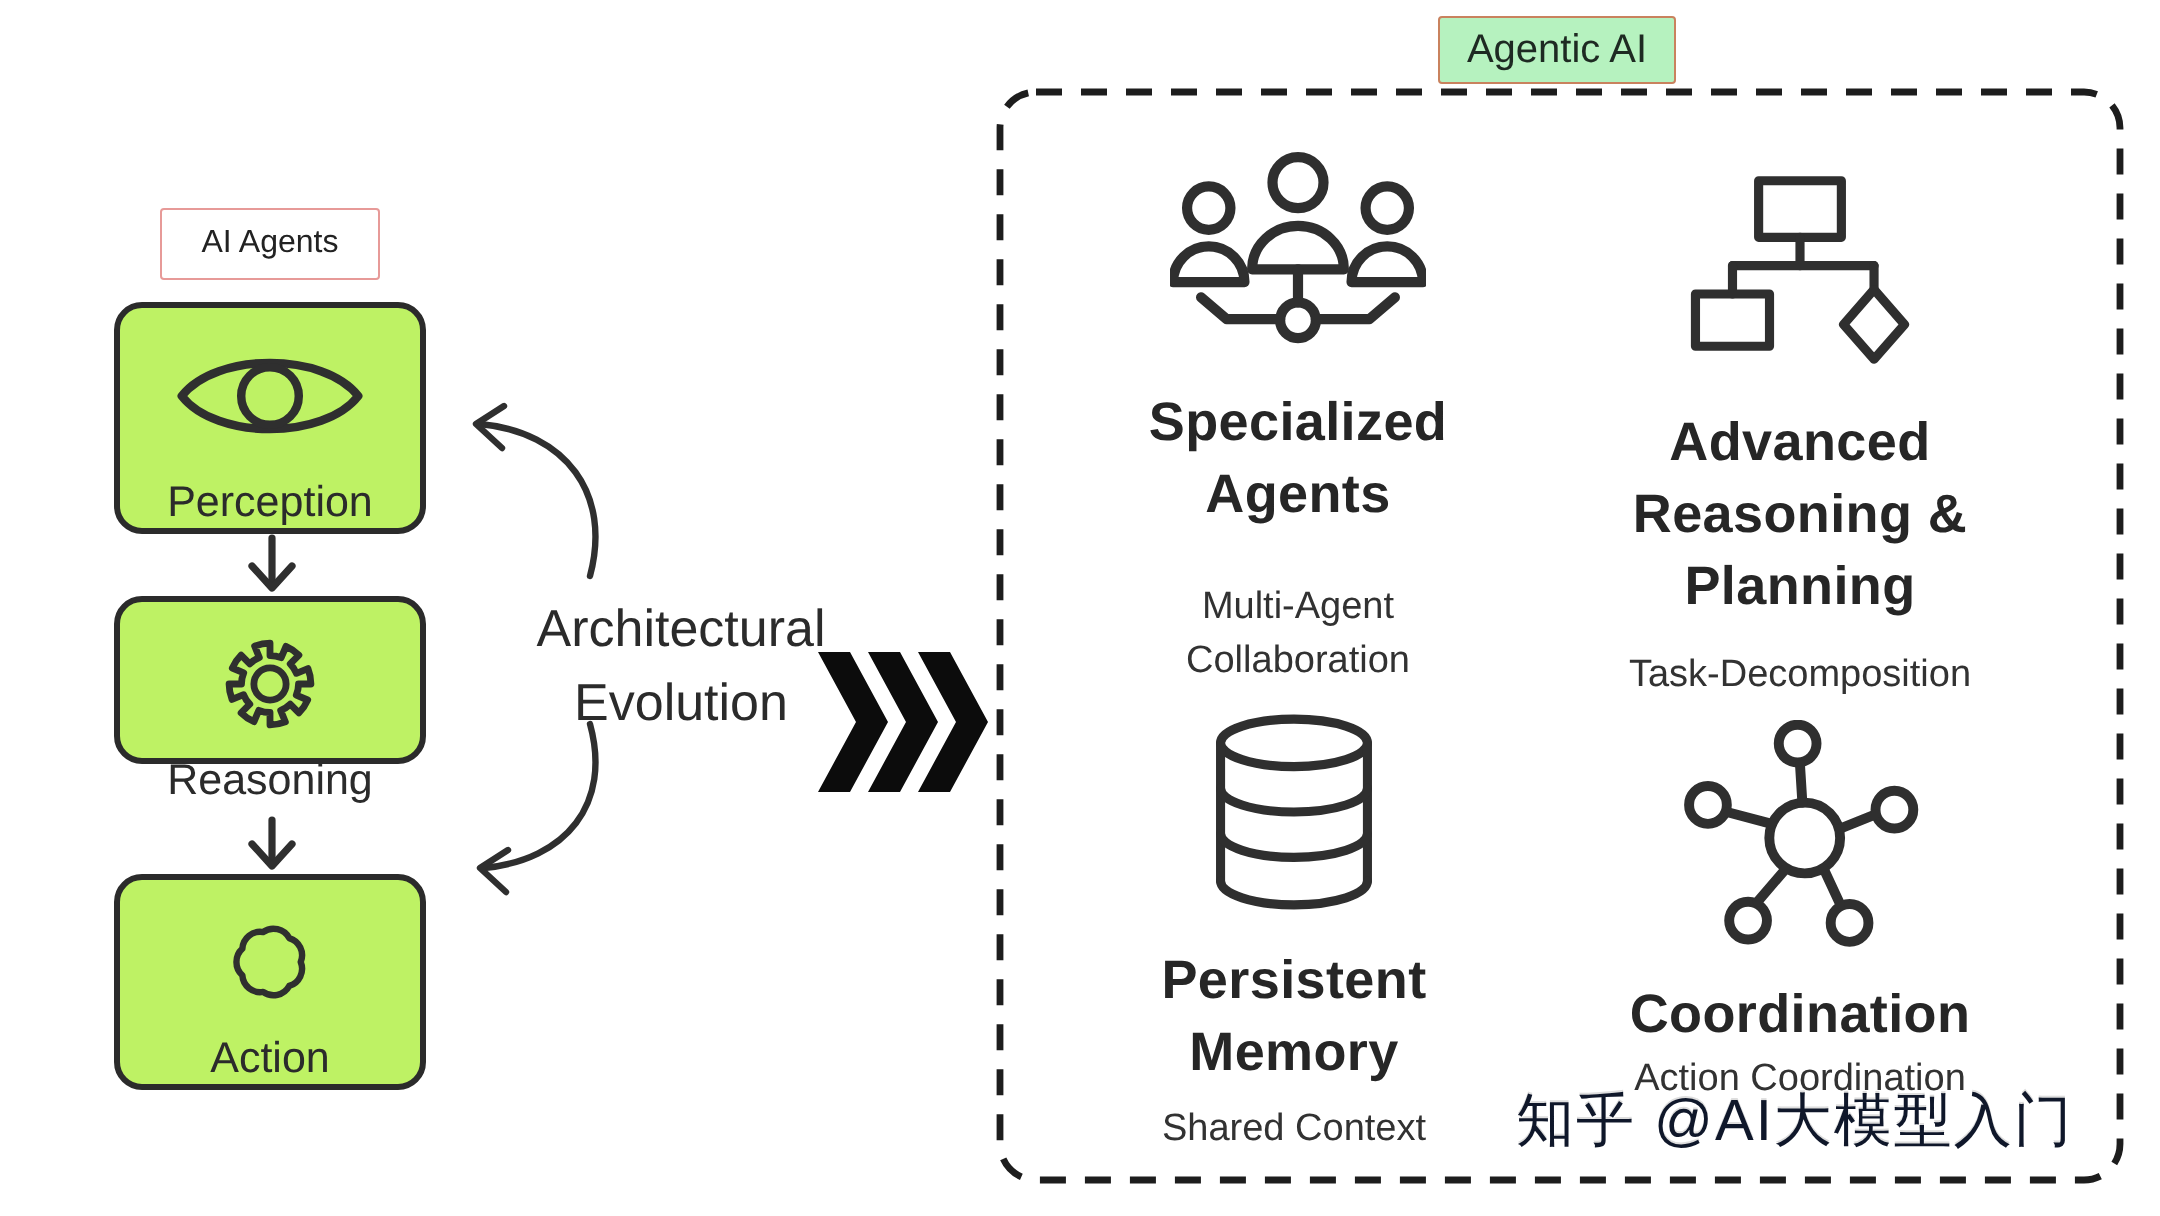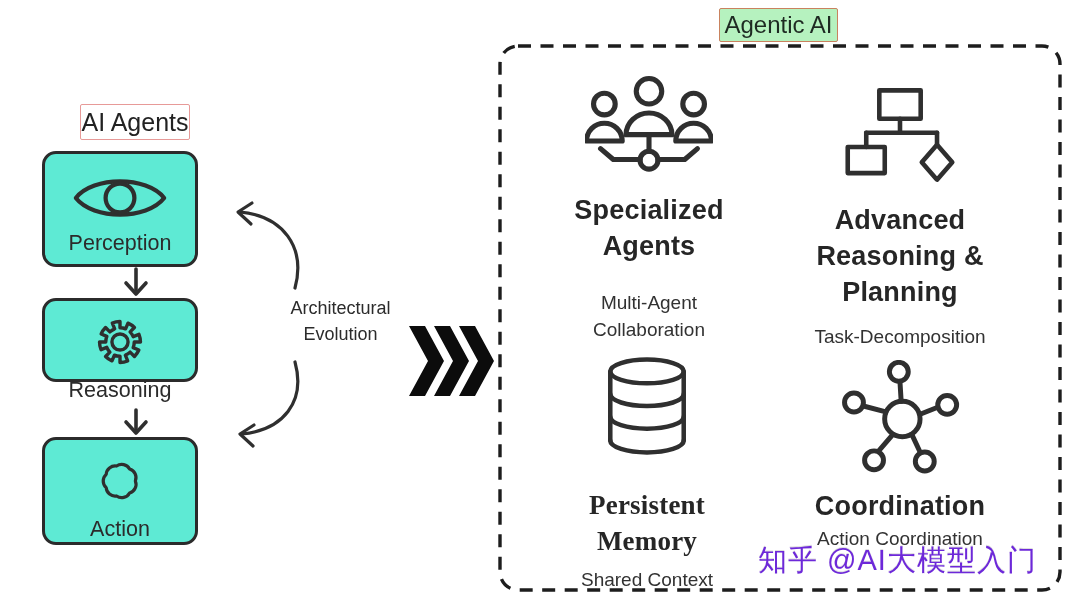--- a/index.html
+++ b/index.html
@@ -14,100 +14,100 @@
     position: relative;
     width: 1080px; height: 608px;
     background: #ffffff;
   }
   .multiline { white-space: pre-line; }
 
   
   .tag-label {
     position: absolute;
     display: flex; align-items: center; justify-content: center;
-    font-size: 25px; color: #222;
+    font-size: 16px; color: #222;
     background: #fff;
     border: 1.6px solid #e79a98;
     border-radius: 2px;
     z-index: 5;
   }
   #ai-agents-label { left: 80px; top: 104px; width: 110px; height: 36px; }
 
   .stage-box {
     position: absolute;
-    left: 42px; width: 156px;
+    left: 57px; width: 156px;
     border: 3px solid #2b2b2b;
     border-radius: 14px;
-    background: #5eead4;
-    display: flex; flex-direction: column; align-items: center; justify-content: flex-start;
+    background: #bef264;
+    display: flex; flex-direction: column; align-items: center; justify-content: space-between;
   }
   #perception-box { top: 151px; height: 116px; }
   #reasoning-box  { top: 298px; height: 84px; }
   #action-box     { top: 437px; height: 108px; }
   .stage-box .box-icon { flex: 0 0 auto; display: flex; align-items: center; justify-content: center; }
   #perception-box .box-icon { margin-top: 16px; height: 56px; }
   #reasoning-box  .box-icon { margin-top: 10px; height: 62px; }
   #action-box     .box-icon { margin-top: 10px; height: 62px; }
   .box-label { font-size: 21.5px; color: #2b2b2b; margin-top: 5px; }
 
   
   #evolution-text {
     position: absolute; left: 238px; top: 296px; width: 205px;
-    text-align: center; font-size: 18px; line-height: 1.42; color: #2b2b2b;
+    text-align: center; font-size: 26px; line-height: 1.42; color: #2b2b2b;
     z-index: 2;
   }
   #chevrons { position: absolute; left: 409px; top: 326px; z-index: 2; }
 
   
   #connector-layer {
     position: absolute; left: 0; top: 0; width: 1080px; height: 608px;
     pointer-events: none; z-index: 1;
   }
 
   
   #agentic-box {
     position: absolute; left: 498px; top: 44px; width: 564px; height: 548px;
     z-index: 1;
   }
   #agentic-border { position: absolute; left: 0; top: 0; }
   #agentic-ai-label {
     left: 719px; top: 8px; width: 119px; height: 34px;
     background: #b6f2bf;
     border: 1.6px solid #c9825e;
-    font-size: 24px; color: #1e2a22;
+    font-size: 20px; color: #1e2a22;
     z-index: 6;
   }
   .quad-cell {
     position: absolute;
     display: flex; flex-direction: column; align-items: center;
     text-align: center;
   }
   .quad-title {
     font-weight: bold; font-size: 27px; line-height: 1.34; color: #262626;
     letter-spacing: 0.2px;
   }
   .quad-subtitle { font-size: 19px; line-height: 1.42; color: #323232; }
   #cell-specialized   { left: 56px;  top: 32px;  width: 190px; }
   #cell-advanced      { left: 290px; top: 42px;  width: 224px; }
   #cell-persistent    { left: 54px;  top: 312px; width: 190px; }
   #cell-orchestration { left: 287px; top: 316px; width: 230px; }
   #cell-specialized .quad-title   { margin-top: 10px; }
   #cell-advanced .quad-title      { margin-top: 14px; }
-  #cell-persistent .quad-title    { margin-top: 27px; font-family: Liberation Serif, serif; }
+  #cell-persistent .quad-title    { margin-top: 11px; }
   #cell-orchestration .quad-title { margin-top: 6px; }
   #cell-specialized .quad-subtitle   { margin-top: 26px; }
   #cell-advanced .quad-subtitle      { margin-top: 13px; }
   #cell-persistent .quad-subtitle    { margin-top: 8px; }
   #cell-orchestration .quad-subtitle { margin-top: 2px; }
 
   
   #watermark {
     position: absolute; left: 758px; top: 541px;
     font-size: 29px; letter-spacing: 1px;
-    color: #6d28d9;
+    color: #0f172a;
     text-shadow: 0 1px 1px rgba(255,255,255,0.9), 0 -1px 0 rgba(160,160,160,0.35);
     z-index: 7;
     white-space: nowrap;
   }
 
   svg .ink { stroke: #2f2f2f; fill: none; stroke-linecap: round; stroke-linejoin: round; }
 </style>
 </head>
 <body>
 

